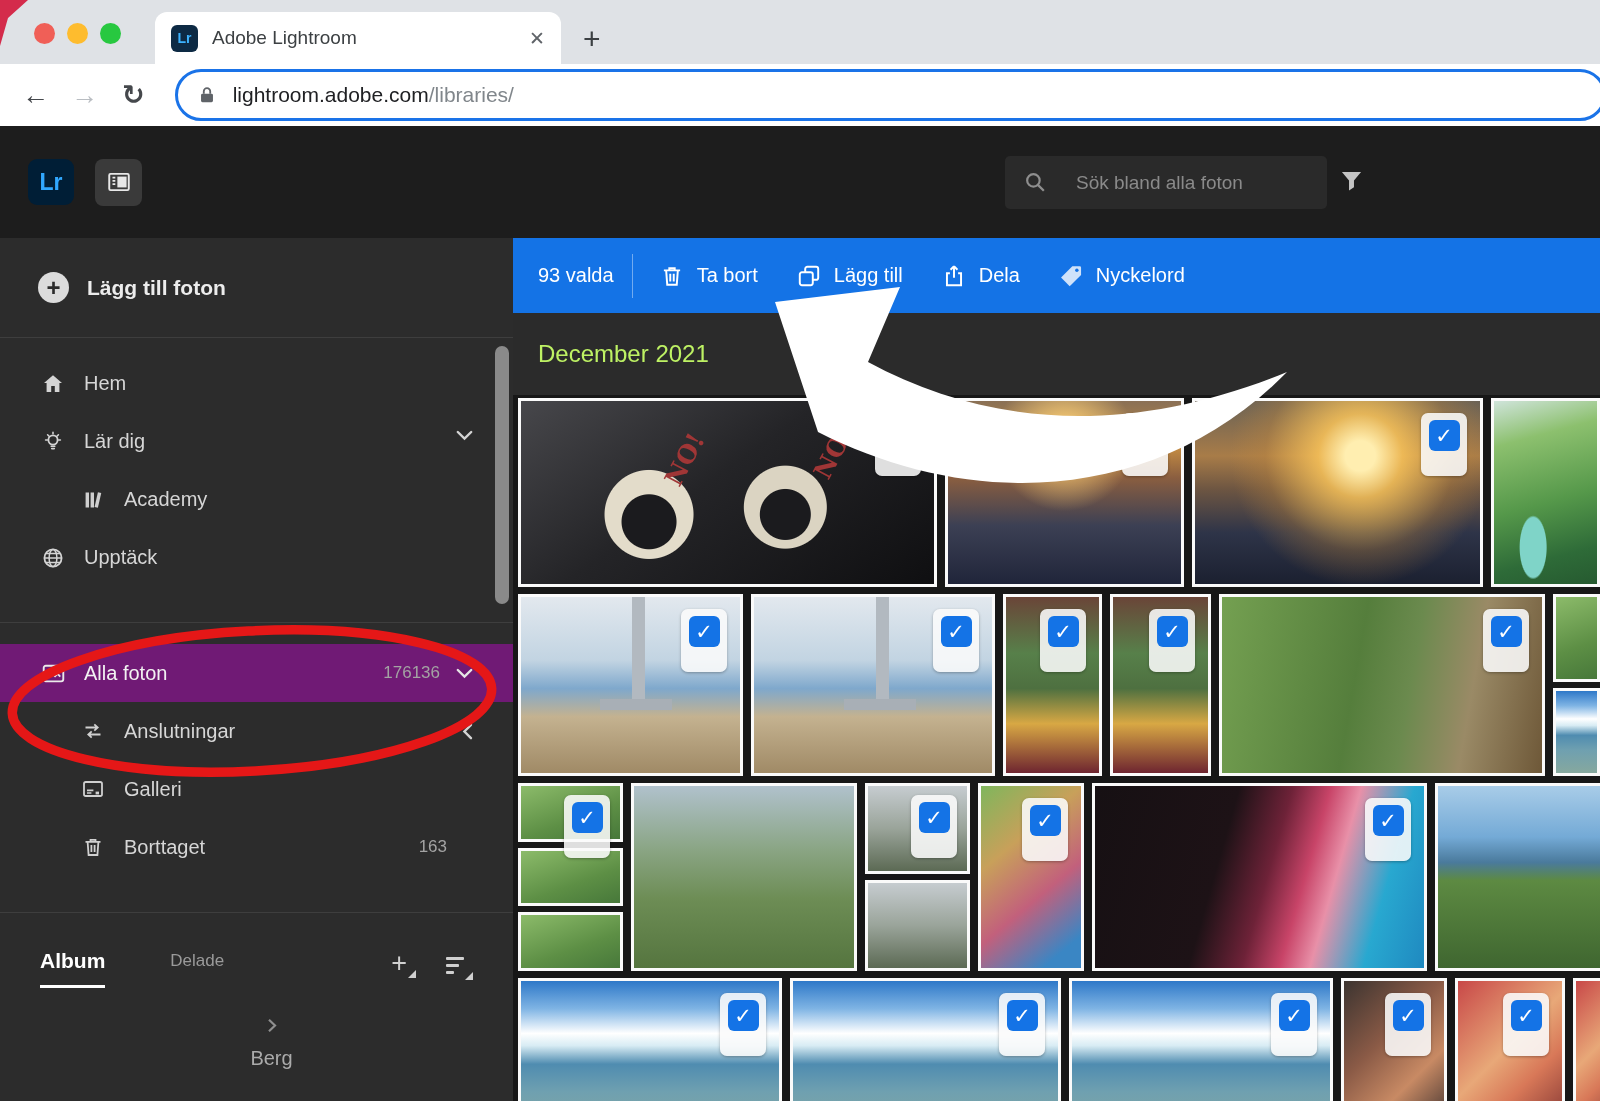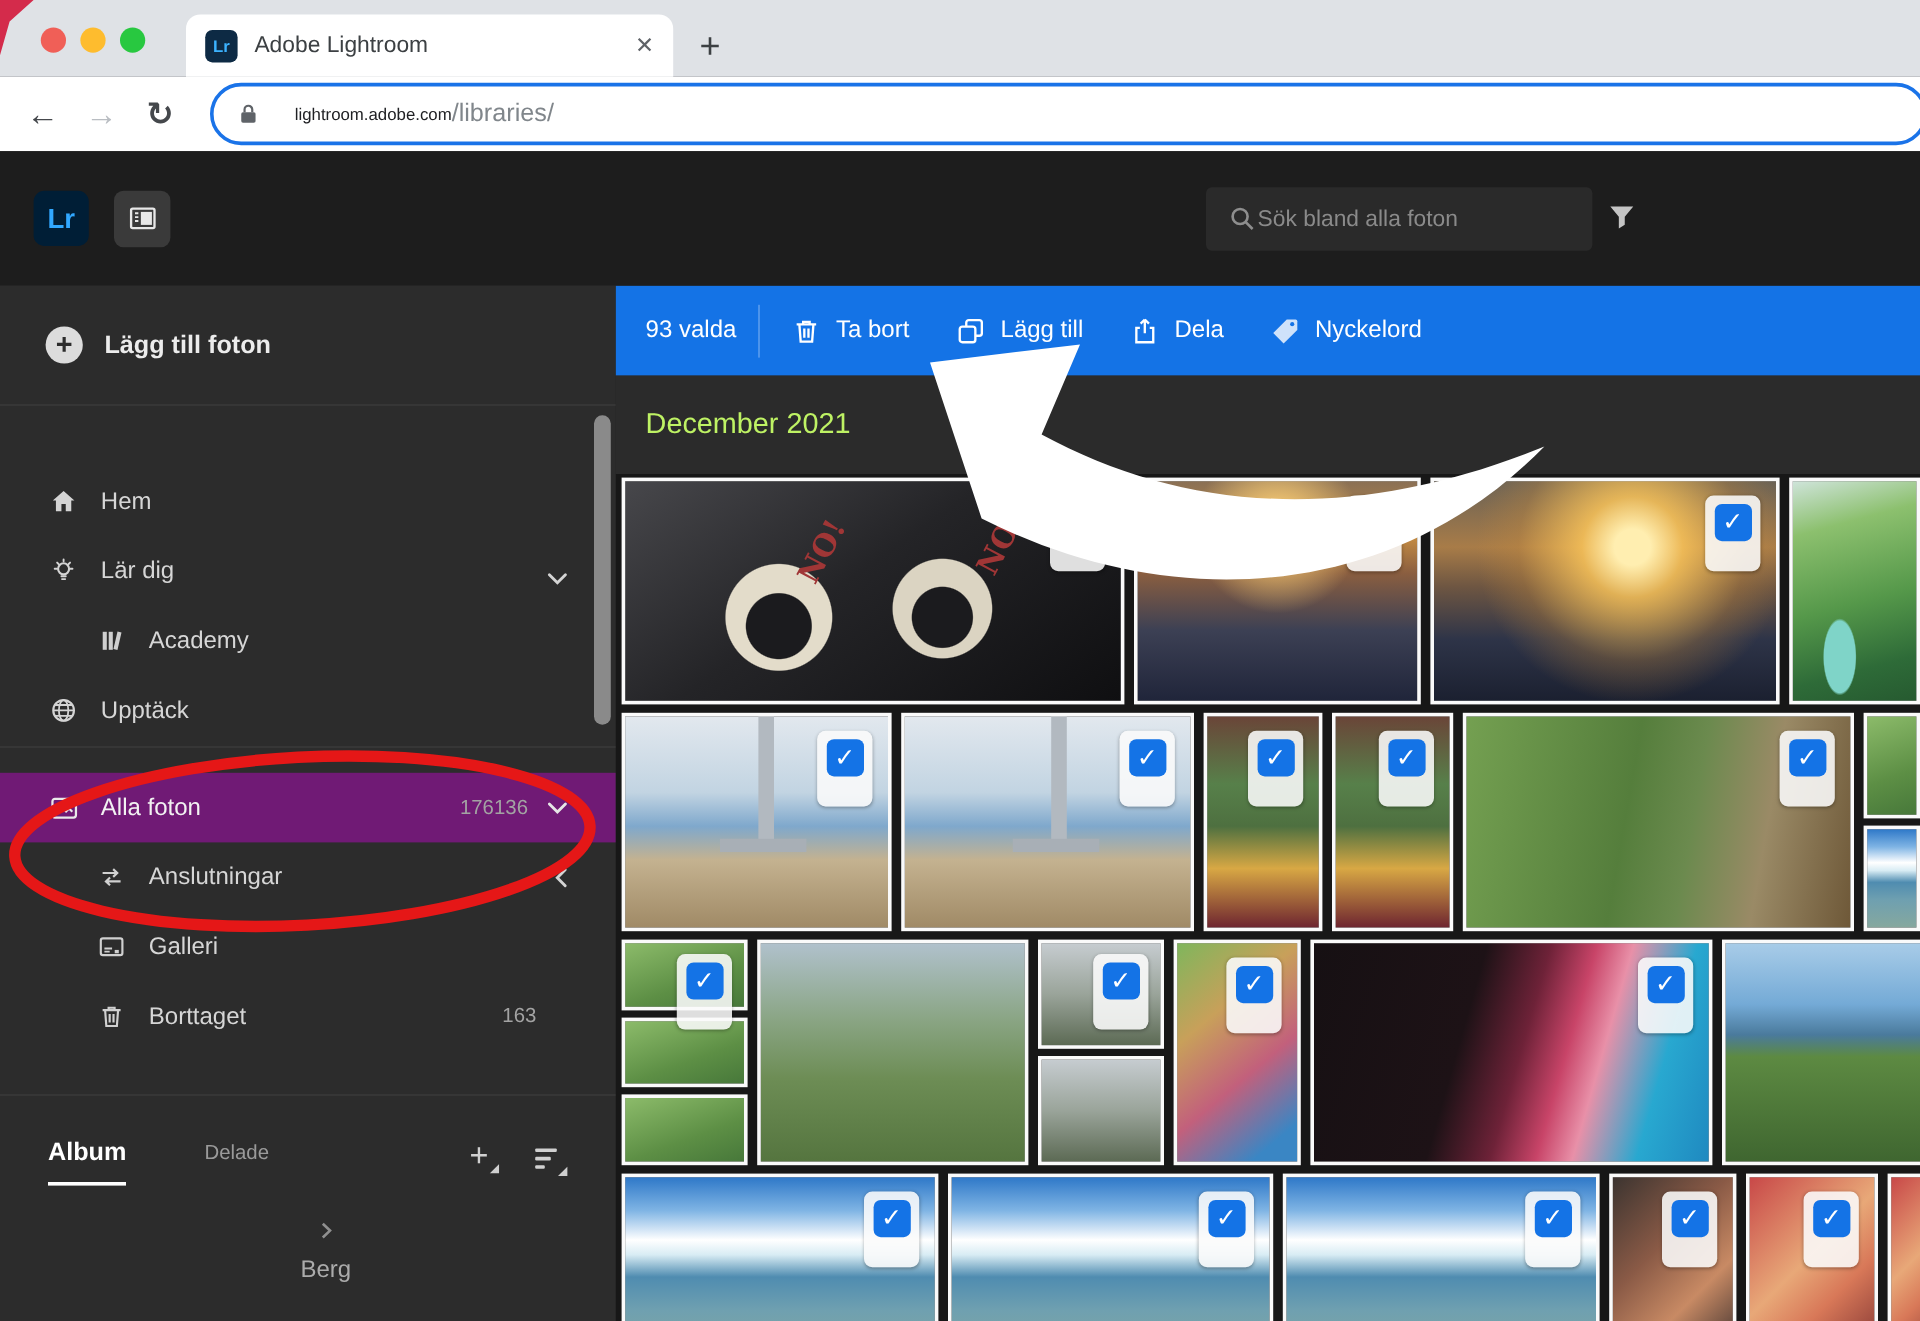--- a/index.html
+++ b/index.html
@@ -16,50 +16,50 @@
              font-size:14px; font-weight:bold; display:flex; align-items:center; justify-content:center; }
   .tab-title { font-size:19px; color:#3c4043; margin-left:14px; flex:1; }
   .tab-close { font-size:19px; color:#5f6368; cursor:pointer; }
   .newtab { font-size:30px; color:#3c4043; margin:0 0 10px 22px; line-height:1; }
 
   .addrbar { height:62px; background:#ffffff; display:flex; align-items:center; }
   .navbtn { font-size:27px; margin-left:22px; line-height:1; }
   .back { color:#45484c; } .fwd { color:#b9bdc2; } .reload { color:#45484c; margin-left:24px; font-weight:bold; }
   .urlpill { height:52px; flex:1; margin-left:30px; margin-right:-6px; border:3px solid #1a73e8;
              border-radius:28px; display:flex; align-items:center; padding-left:18px; background:#fff; }
-  .url-domain { font-size:14px; color:#202124; margin-left:28px; }
+  .url-domain { font-size:21px; color:#202124; margin-left:15px; }
   .url-path { font-size:21px; color:#80868b; }
 
   
   .lr-header { height:112px; background:#1d1d1d; position:relative; display:flex; align-items:center; }
   .lr-logo { width:46px; height:46px; background:#001e36; border-radius:9px; margin-left:28px;
              color:#31a8ff; font-weight:bold; font-size:23px; display:flex; align-items:center; justify-content:center; }
   .panel-btn { width:47px; height:47px; background:#3a3a3a; border-radius:8px; margin-left:21px;
                display:flex; align-items:center; justify-content:center; }
   .searchbox { position:absolute; left:1005px; top:30px; width:322px; height:53px; background:#2a2a2a;
                border-radius:5px; display:flex; align-items:center; padding-left:18px; }
   .searchbox input { background:transparent; border:none; outline:none; color:#cfcfcf; font-size:19px;
-                     margin-left:0; width:240px; font-family:inherit; }
+                     margin-left:28px; width:240px; font-family:inherit; }
   .searchbox input::placeholder { color:#8a8a8a; }
   .funnel { position:absolute; left:1338px; top:41px; }
 
   
   .lr-body { display:flex; height:863px; }
   .sidebar { width:513px; background:#2c2c2c; position:relative; flex:none; }
   .main { flex:1; display:flex; flex-direction:column; min-width:0; }
 
   
   .add-row { height:100px; display:flex; align-items:center; border-bottom:1px solid #3e3e3e; }
   .plus-circle { width:31px; height:31px; border-radius:50%; background:#dcdcdc; margin-left:38px;
                  color:#2c2c2c; font-size:24px; font-weight:bold; display:flex; align-items:center;
                  justify-content:center; line-height:0; }
   .add-label { color:#ececec; font-size:21px; font-weight:bold; margin-left:18px; }
 
   .nav { padding-top:34px; }
-  .nav-item { height:58px; display:flex; align-items:flex-end; padding:0 40px; color:#d6d6d6; font-size:20px; }
+  .nav-item { height:58px; display:flex; align-items:flex-start; padding:0 40px; color:#d6d6d6; font-size:20px; }
   .nav-item .ico { width:26px; display:flex; justify-content:center; margin-right:18px; }
   .nav-item.sub { padding-left:80px; }
   .nav-item .grow { flex:1; }
   .count { color:#a3a3a3; font-size:17px; margin-right:16px; }
   .divider { height:1px; background:#3e3e3e; margin-top:18px; }
 
   .allphotos { height:58px; margin-top:21px; background:#701a75; display:flex; align-items:center;
                padding:0 40px; color:#f2f2f2; font-size:20px; }
   .allphotos .ico { width:26px; display:flex; justify-content:center; margin-right:18px; }
   .allphotos .grow { flex:1; }

